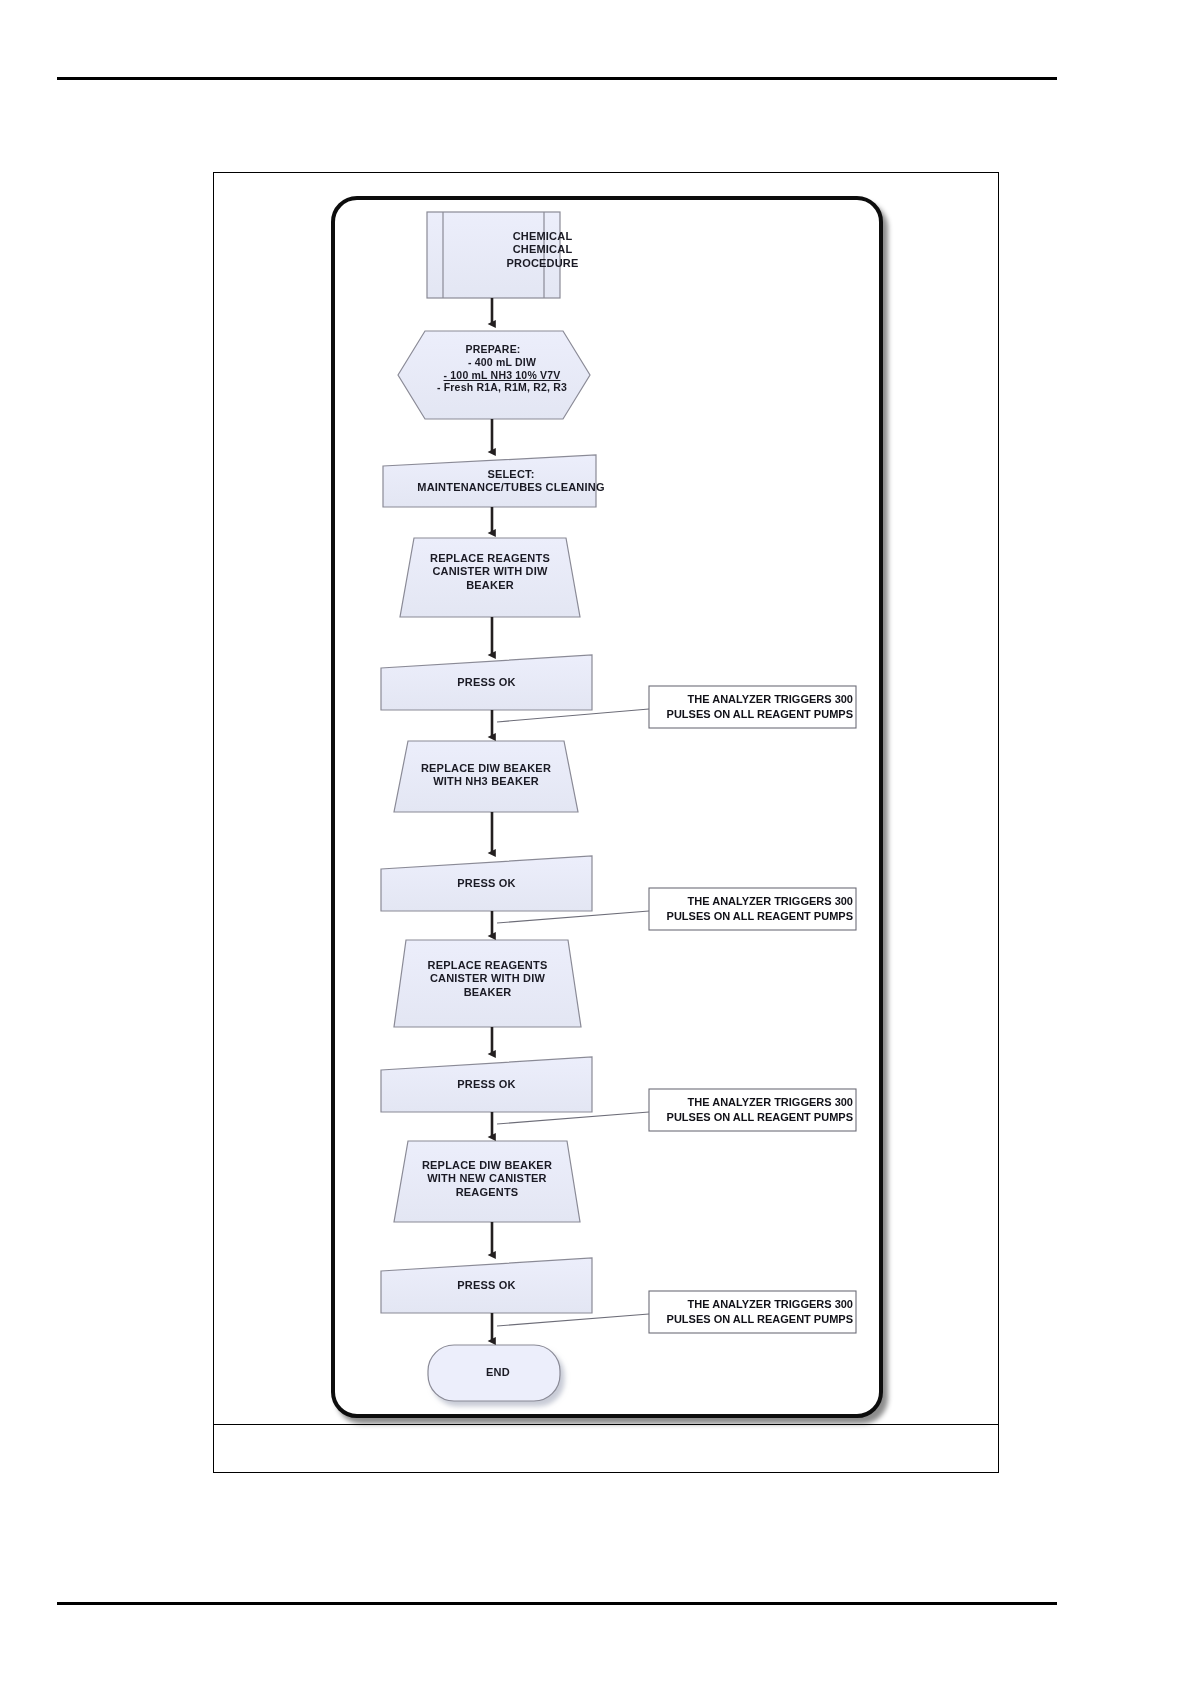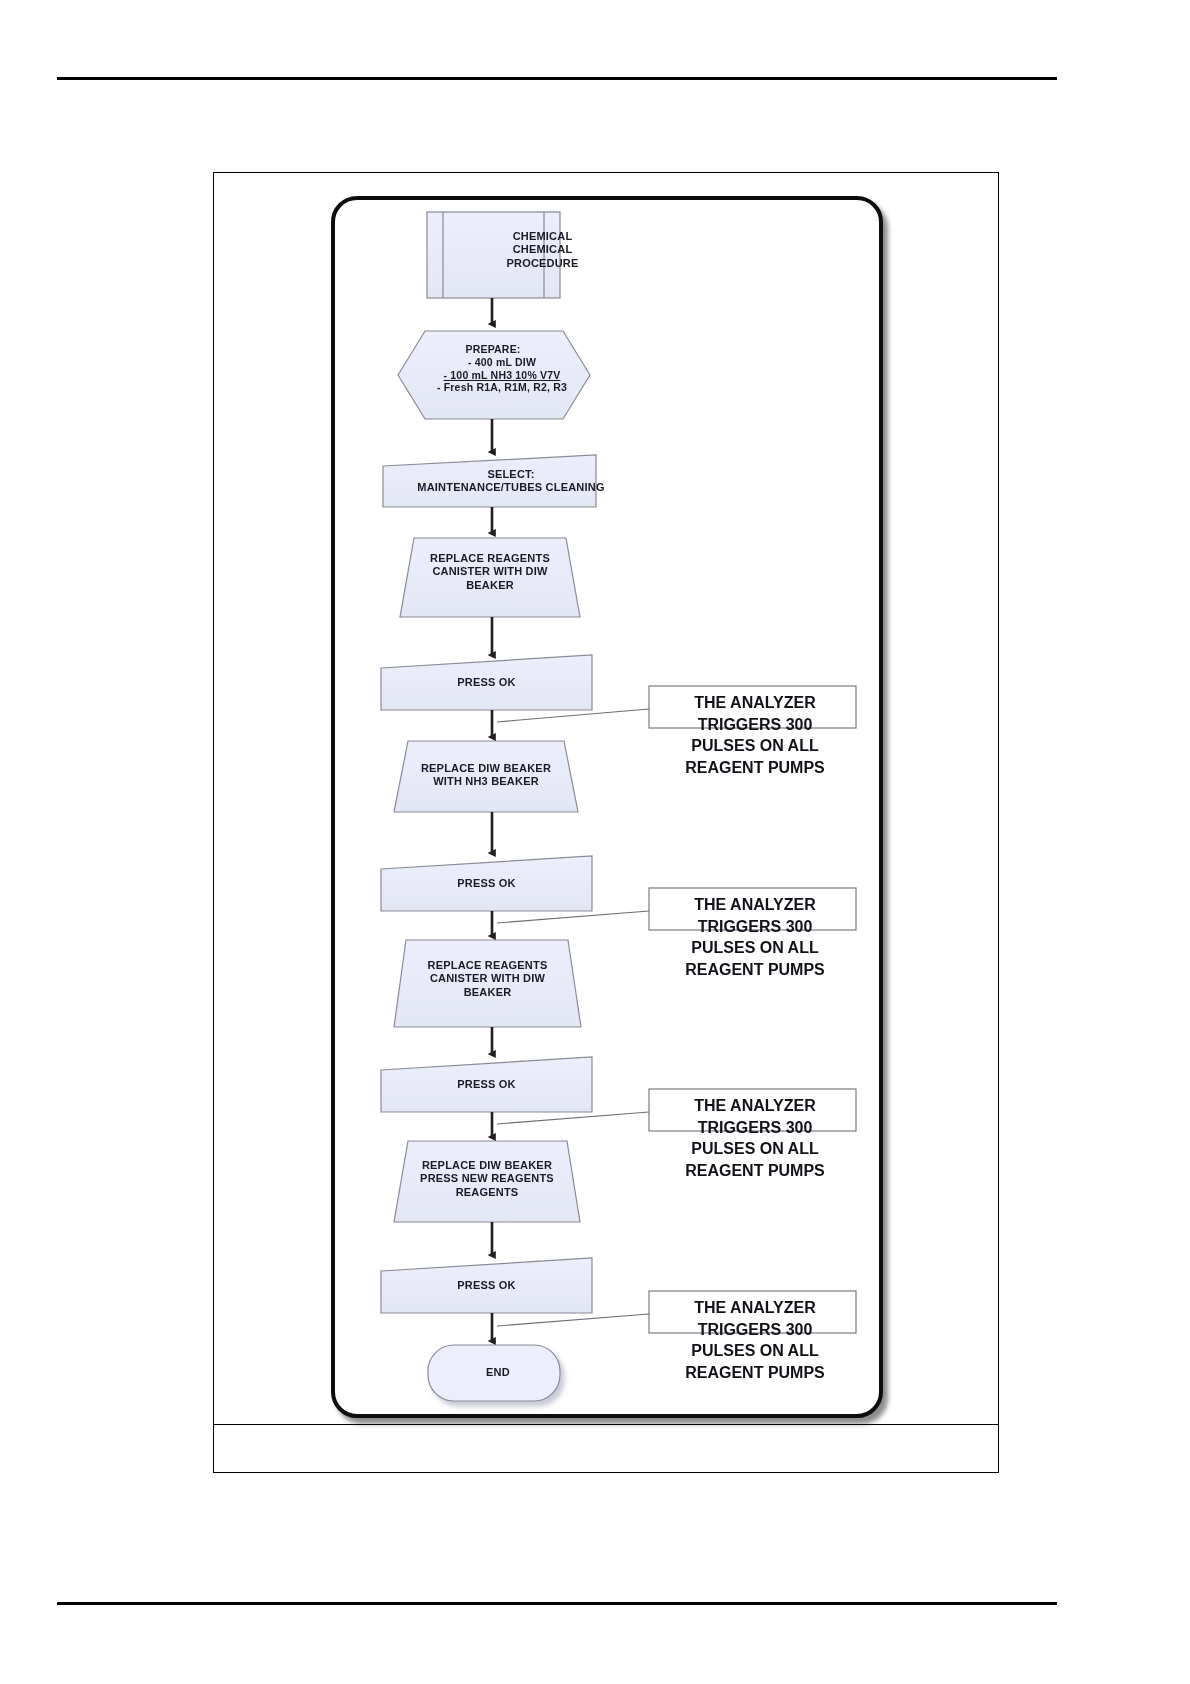--- a/index.html
+++ b/index.html
@@ -54,24 +54,24 @@
     color:#1a1a24;
     letter-spacing:0.2px;
     line-height:1.22;
     pointer-events:none;
   }
   .lbl.s11{font-size:11px;}
   .lbl.s10{font-size:10.5px;text-align:center;}
 
   .anno-lbl{
     position:absolute;
-    font-size:16px;font-weight:bold;
+    font-size:11px;font-weight:bold;
     color:#111118;
     line-height:1.35;
-    text-align:center;
+    text-align:right;
   }
 </style>
 </head>
 <body>
 
 <div class="page">
 
   <div class="rule header"></div>
   <div class="rule footer"></div>
 
@@ -201,21 +201,21 @@
     <div>CANISTER WITH DIW</div>
     <div>BEAKER</div>
   </div>
 
   <div class="lbl s11" style="left:381px;top:1078px;width:211px;">
     <div>PRESS OK</div>
   </div>
 
   <div class="lbl s11" style="left:394px;top:1159px;width:186px;">
     <div>REPLACE DIW BEAKER</div>
-    <div>PRESS NEW REAGENTS</div>
+    <div>WITH NEW CANISTER</div>
     <div>REAGENTS</div>
   </div>
 
   <div class="lbl s11" style="left:381px;top:1279px;width:211px;">
     <div>PRESS OK</div>
   </div>
 
   <div class="lbl s11" style="left:428px;top:1366px;width:140px;">
     <div>END</div>
   </div>

